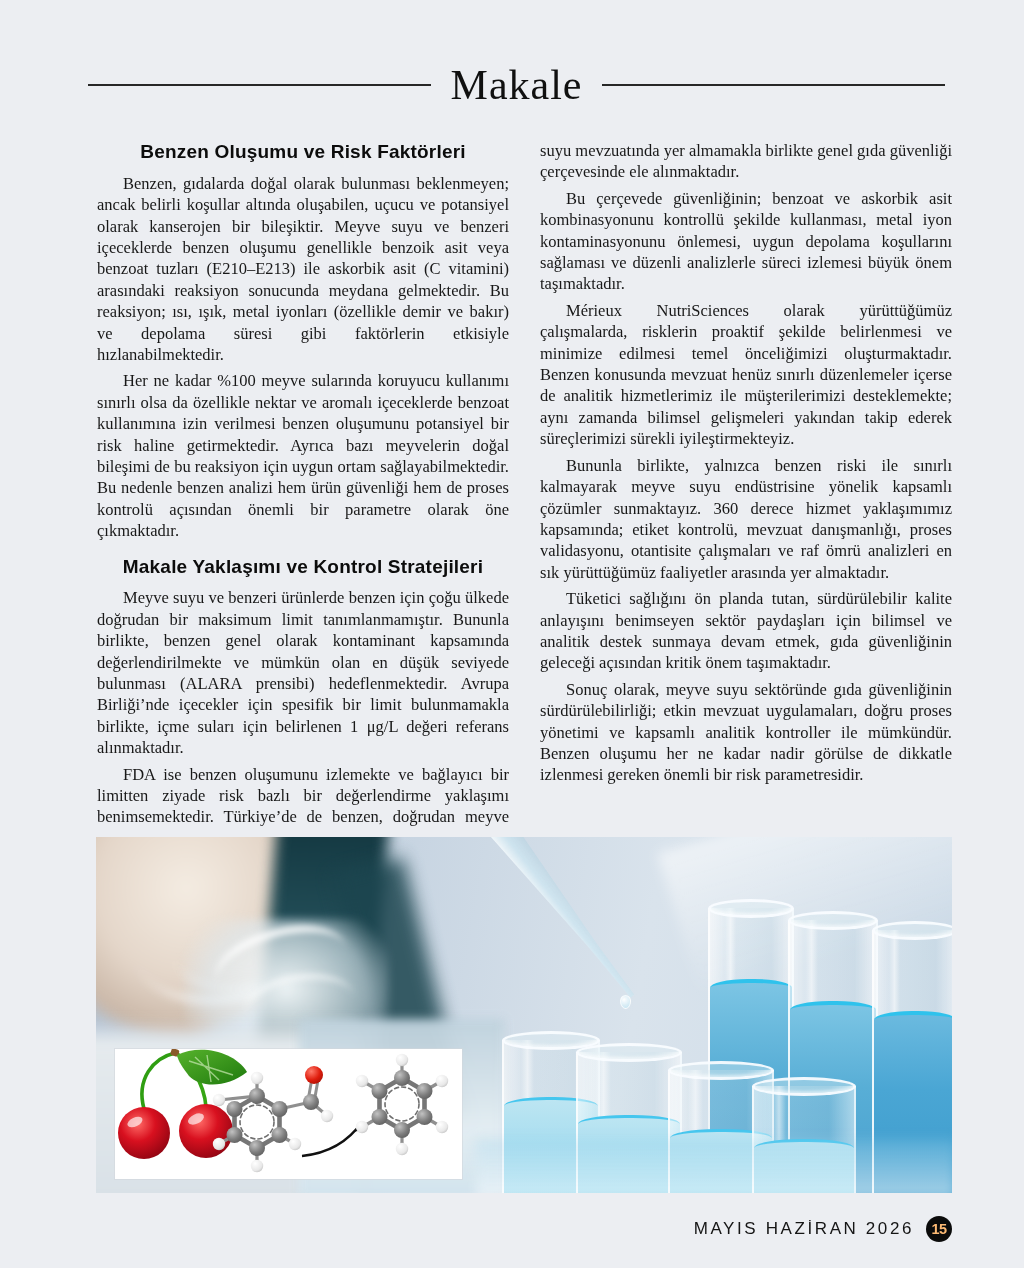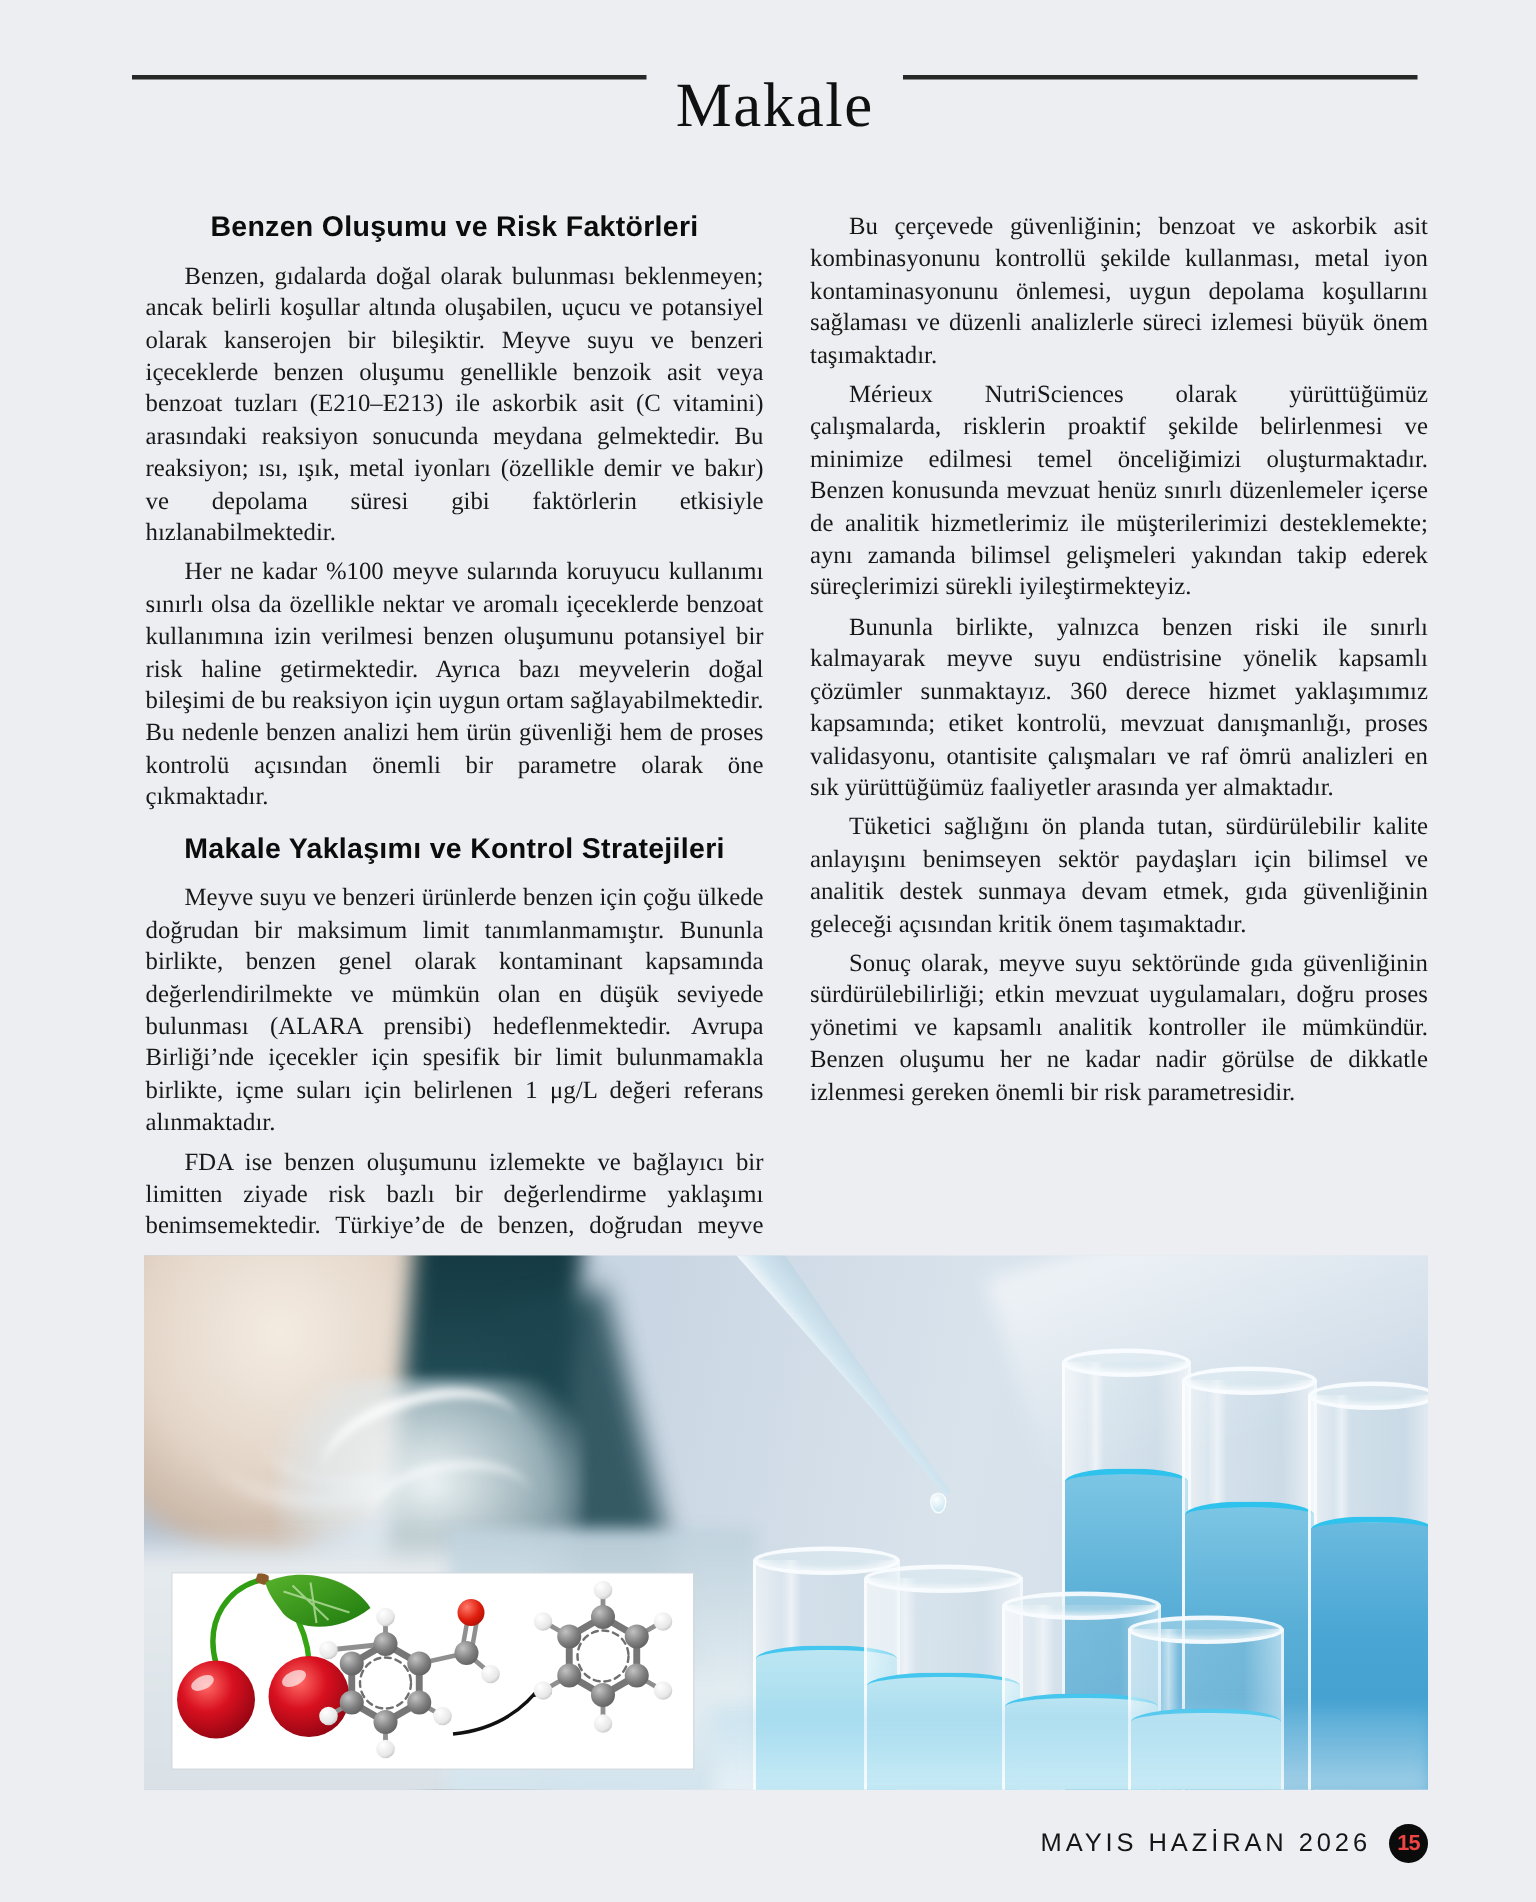--- a/index.html
+++ b/index.html
@@ -1,21 +1,21 @@
 <!DOCTYPE html>
 <html lang="tr"><head>
 <meta charset="utf-8">
 <style>
   * { margin:0; padding:0; box-sizing:border-box; }
   html,body { width:1024px; height:1268px; }
   body { background:#eceef2; font-family:"Liberation Serif", serif; color:#161616; position:relative; overflow:hidden; }
 
   
   .masthead { position:absolute; left:0; top:50px; width:1024px; height:70px;
-    display:flex; padding:0 79px 0 88px; }
+    display:flex; align-items:center; padding:0 79px 0 88px; }
   .rule { flex:1; height:2.5px; background:#272727; }
   .masthead-title { font-family:"Liberation Serif", serif; font-size:42px; font-weight:500;
     letter-spacing:1px; color:#101010; margin:0 20px; line-height:1; }
 
   
   .col { position:absolute; top:140px; width:412px; font-size:16.5px; line-height:21.4px;
     text-align:justify; color:#181818; }
   .col-left  { left:97px; }
   .col-right { left:540px; }
   .col h2 { font-family:"Liberation Sans", sans-serif; font-size:19px; font-weight:700;
@@ -83,21 +83,21 @@
   .tube.back.deep .liq { background:linear-gradient(to bottom,#6bbadf,#4aa6d4 40%,#3c9bcc); }
   .tube.front .liq { background:linear-gradient(to bottom,#bce5f2,#8fd5ec); border-top:3px solid #45c6ee; }
 
   .inset { left:19px; top:212px; width:347px; height:130px; z-index:6;
     background:#fff; box-shadow:0 0 0 1px rgba(210,215,220,.6); }
 
   
   .footer { position:absolute; top:1216px; right:72px; display:flex; align-items:center; gap:12px; }
   .issue { font-family:"Liberation Sans", sans-serif; font-size:17px; font-weight:500;
     letter-spacing:2.6px; color:#151515; }
-  .badge { width:26px; height:26px; border-radius:50%; background:#0b0b0b; color:#ef4444;
+  .badge { width:26px; height:26px; border-radius:50%; background:#0b0b0b; color:#fdba74;
     font-family:"Liberation Sans", sans-serif; font-size:14.5px; font-weight:700;
     display:flex; align-items:center; justify-content:center; letter-spacing:-.5px; }
 </style>
 </head>
 <body>
 
 <div class="masthead">
   <div class="rule"></div>
   <div class="masthead-title">Makale</div>
   <div class="rule"></div>
@@ -106,20 +106,21 @@
 <div class="col col-left">
   <h2 class="first">Benzen Oluşumu ve Risk Faktörleri</h2>
   <p>Benzen, gıdalarda doğal olarak bulunması beklenmeyen; ancak belirli koşullar altında oluşabilen, uçucu ve potansiyel olarak kanserojen bir bileşiktir. Meyve suyu ve benzeri içeceklerde benzen oluşumu genellikle benzoik asit veya benzoat tuzları (E210–E213) ile askorbik asit (C vitamini) arasındaki reaksiyon sonucunda meydana gelmektedir. Bu reaksiyon; ısı, ışık, metal iyonları (özellikle demir ve bakır) ve depolama süresi gibi faktörlerin etkisiyle hızlanabilmektedir.</p>
   <p>Her ne kadar %100 meyve sularında koruyucu kullanımı sınırlı olsa da özellikle nektar ve aromalı içeceklerde benzoat kullanımına izin verilmesi benzen oluşumunu potansiyel bir risk haline getirmektedir. Ayrıca bazı meyvelerin doğal bileşimi de bu reaksiyon için uygun ortam sağlayabilmektedir. Bu nedenle benzen analizi hem ürün güvenliği hem de proses kontrolü açısından önemli bir parametre olarak öne çıkmaktadır.</p>
   <h2>Makale Yaklaşımı ve Kontrol Stratejileri</h2>
   <p>Meyve suyu ve benzeri ürünlerde benzen için çoğu ülkede doğrudan bir maksimum limit tanımlanmamıştır. Bununla birlikte, benzen genel olarak kontaminant kapsamında değerlendirilmekte ve mümkün olan en düşük seviyede bulunması (ALARA prensibi) hedeflenmektedir. Avrupa Birliği’nde içecekler için spesifik bir limit bulunmamakla birlikte, içme suları için belirlenen 1 μg/L değeri referans alınmaktadır.</p>
   <p class="continues">FDA ise benzen oluşumunu izlemekte ve bağlayıcı bir limitten ziyade risk bazlı bir değerlendirme yaklaşımı benimsemektedir. Türkiye’de de benzen, doğrudan meyve</p>
 </div>
 
 <div class="col col-right">
+  <p class="no-indent">suyu mevzuatında yer almamakla birlikte genel gıda güvenliği çerçevesinde ele alınmaktadır.</p>
   <p>Bu çerçevede güvenliğinin; benzoat ve askorbik asit kombinasyonunu kontrollü şekilde kullanması, metal iyon kontaminasyonunu önlemesi, uygun depolama koşullarını sağlaması ve düzenli analizlerle süreci izlemesi büyük önem taşımaktadır.</p>
   <p>Mérieux NutriSciences olarak yürüttüğümüz çalışmalarda, risklerin proaktif şekilde belirlenmesi ve minimize edilmesi temel önceliğimizi oluşturmaktadır. Benzen konusunda mevzuat henüz sınırlı düzenlemeler içerse de analitik hizmetlerimiz ile müşterilerimizi desteklemekte; aynı zamanda bilimsel gelişmeleri yakından takip ederek süreçlerimizi sürekli iyileştirmekteyiz.</p>
   <p>Bununla birlikte, yalnızca benzen riski ile sınırlı kalmayarak meyve suyu endüstrisine yönelik kapsamlı çözümler sunmaktayız. 360 derece hizmet yaklaşımımız kapsamında; etiket kontrolü, mevzuat danışmanlığı, proses validasyonu, otantisite çalışmaları ve raf ömrü analizleri en sık yürüttüğümüz faaliyetler arasında yer almaktadır.</p>
   <p>Tüketici sağlığını ön planda tutan, sürdürülebilir kalite anlayışını benimseyen sektör paydaşları için bilimsel ve analitik destek sunmaya devam etmek, gıda güvenliğinin geleceği açısından kritik önem taşımaktadır.</p>
   <p>Sonuç olarak, meyve suyu sektöründe gıda güvenliğinin sürdürülebilirliği; etkin mevzuat uygulamaları, doğru proses yönetimi ve kapsamlı analitik kontroller ile mümkündür. Benzen oluşumu her ne kadar nadir görülse de dikkatle izlenmesi gereken önemli bir risk parametresidir.</p>
 </div>
 
 <div class="photo">
   <div class="glove"></div>
   <div class="glove-band"></div>

